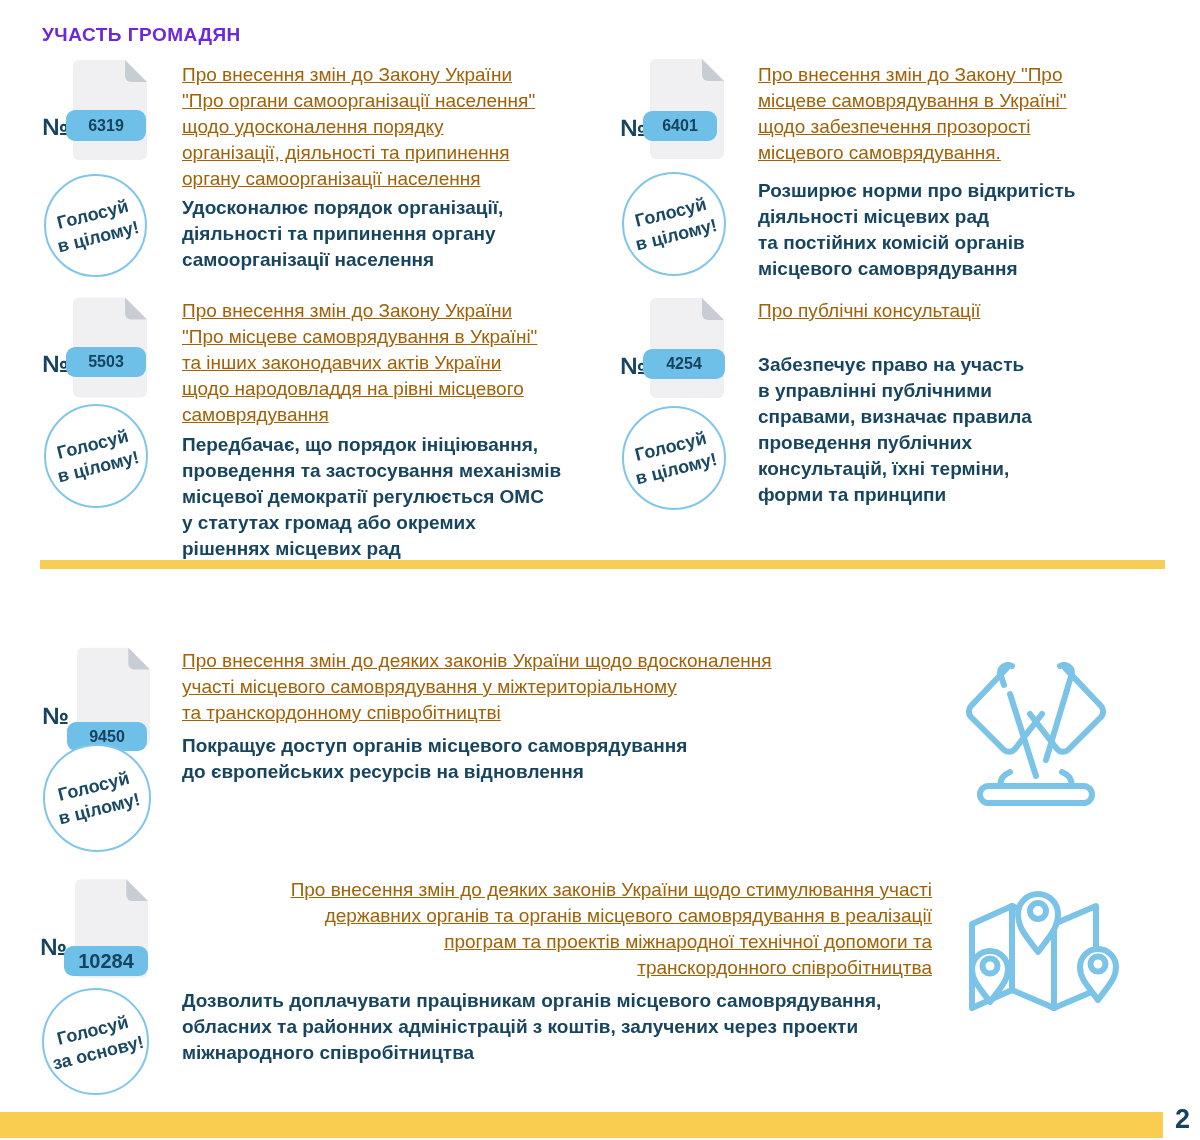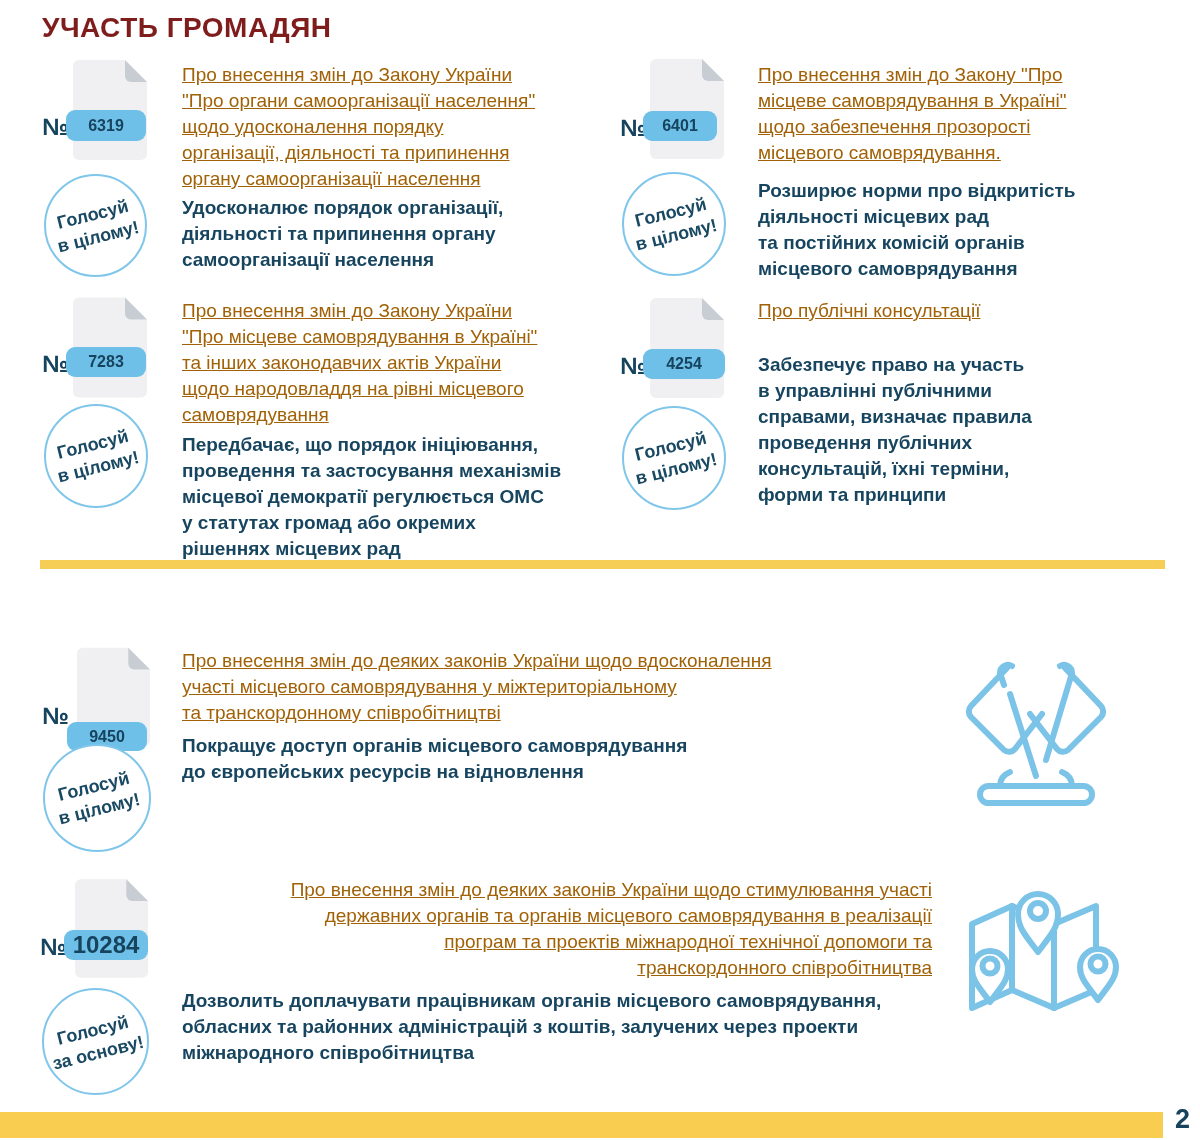--- a/index.html
+++ b/index.html
@@ -7,31 +7,32 @@
   .page {
     position:relative;
     width:1200px; height:1140px;
     background:#ffffff;
     font-family:"Liberation Sans", sans-serif;
     color:#1A4A63;
     overflow:hidden;
   }
   .abs { position:absolute; }
   .section-title {
-    font-size:28px; font-weight:bold; letter-spacing:0.5px;
-    color:#7f1d1d;
+    font-size:19px; font-weight:bold; letter-spacing:0.5px;
+    color:#6d28d9;
+    margin-top:12px;
   }
   .no-sign { font-size:24px; font-weight:bold; color:#16435E; }
   .badge {
     background:#6FC0E8; color:#16435E;
     font-weight:bold; font-size:16px;
     border-radius:9px;
     display:flex; align-items:center; justify-content:center;
   }
-  .badge.small { font-size:24px; }
+  .badge.small { font-size:20px;margin-top:16px; }
   .doc-icon { display:block; }
   .stamp {
     border:2px solid #7FC6EA; border-radius:50%;
     background:#ffffff;
     display:flex; align-items:center; justify-content:center;
   }
   .stamp-text {
     transform:rotate(-14deg);
     text-align:center;
     font-size:18px; font-weight:600; color:#1A4A63;
@@ -103,21 +104,21 @@
 та постійних комісій органів
 місцевого самоврядування</p>
   </div>
 
   <div>
     <svg class="abs doc-icon" style="left:73px; top:297px;" width="74" height="101" viewBox="0 0 74 100">
       <path d="M6 0 H52 L74 22 V94 a6 6 0 0 1 -6 6 H6 a6 6 0 0 1 -6 -6 V6 a6 6 0 0 1 6 -6 Z" fill="#F0F0F2"></path>
       <path d="M52 0 L74 22 H58 a6 6 0 0 1 -6 -6 Z" fill="#C7CDD3"></path>
     </svg>
     <span class="abs no-sign" style="left:42px; top:350px;">№</span>
-    <span class="abs badge" style="left:66px; top:347px; width:80px; height:30px;">7283</span>
+    <span class="abs badge" style="left:66px; top:347px; width:80px; height:30px;">5503</span>
     <div class="abs stamp" style="left:44px; top:404px; width:104px; height:104px;">
       <span class="stamp-text">
         <span>Голосуй</span>
         <span>в цілому!</span>
       </span>
     </div>
     <p class="abs desc" style="left:182px; top:298px; width:430px;">Про внесення змін до Закону України
 "Про місцеве самоврядування в Україні"
 та інших законодавчих актів України
 щодо народовладдя на рівні місцевого

